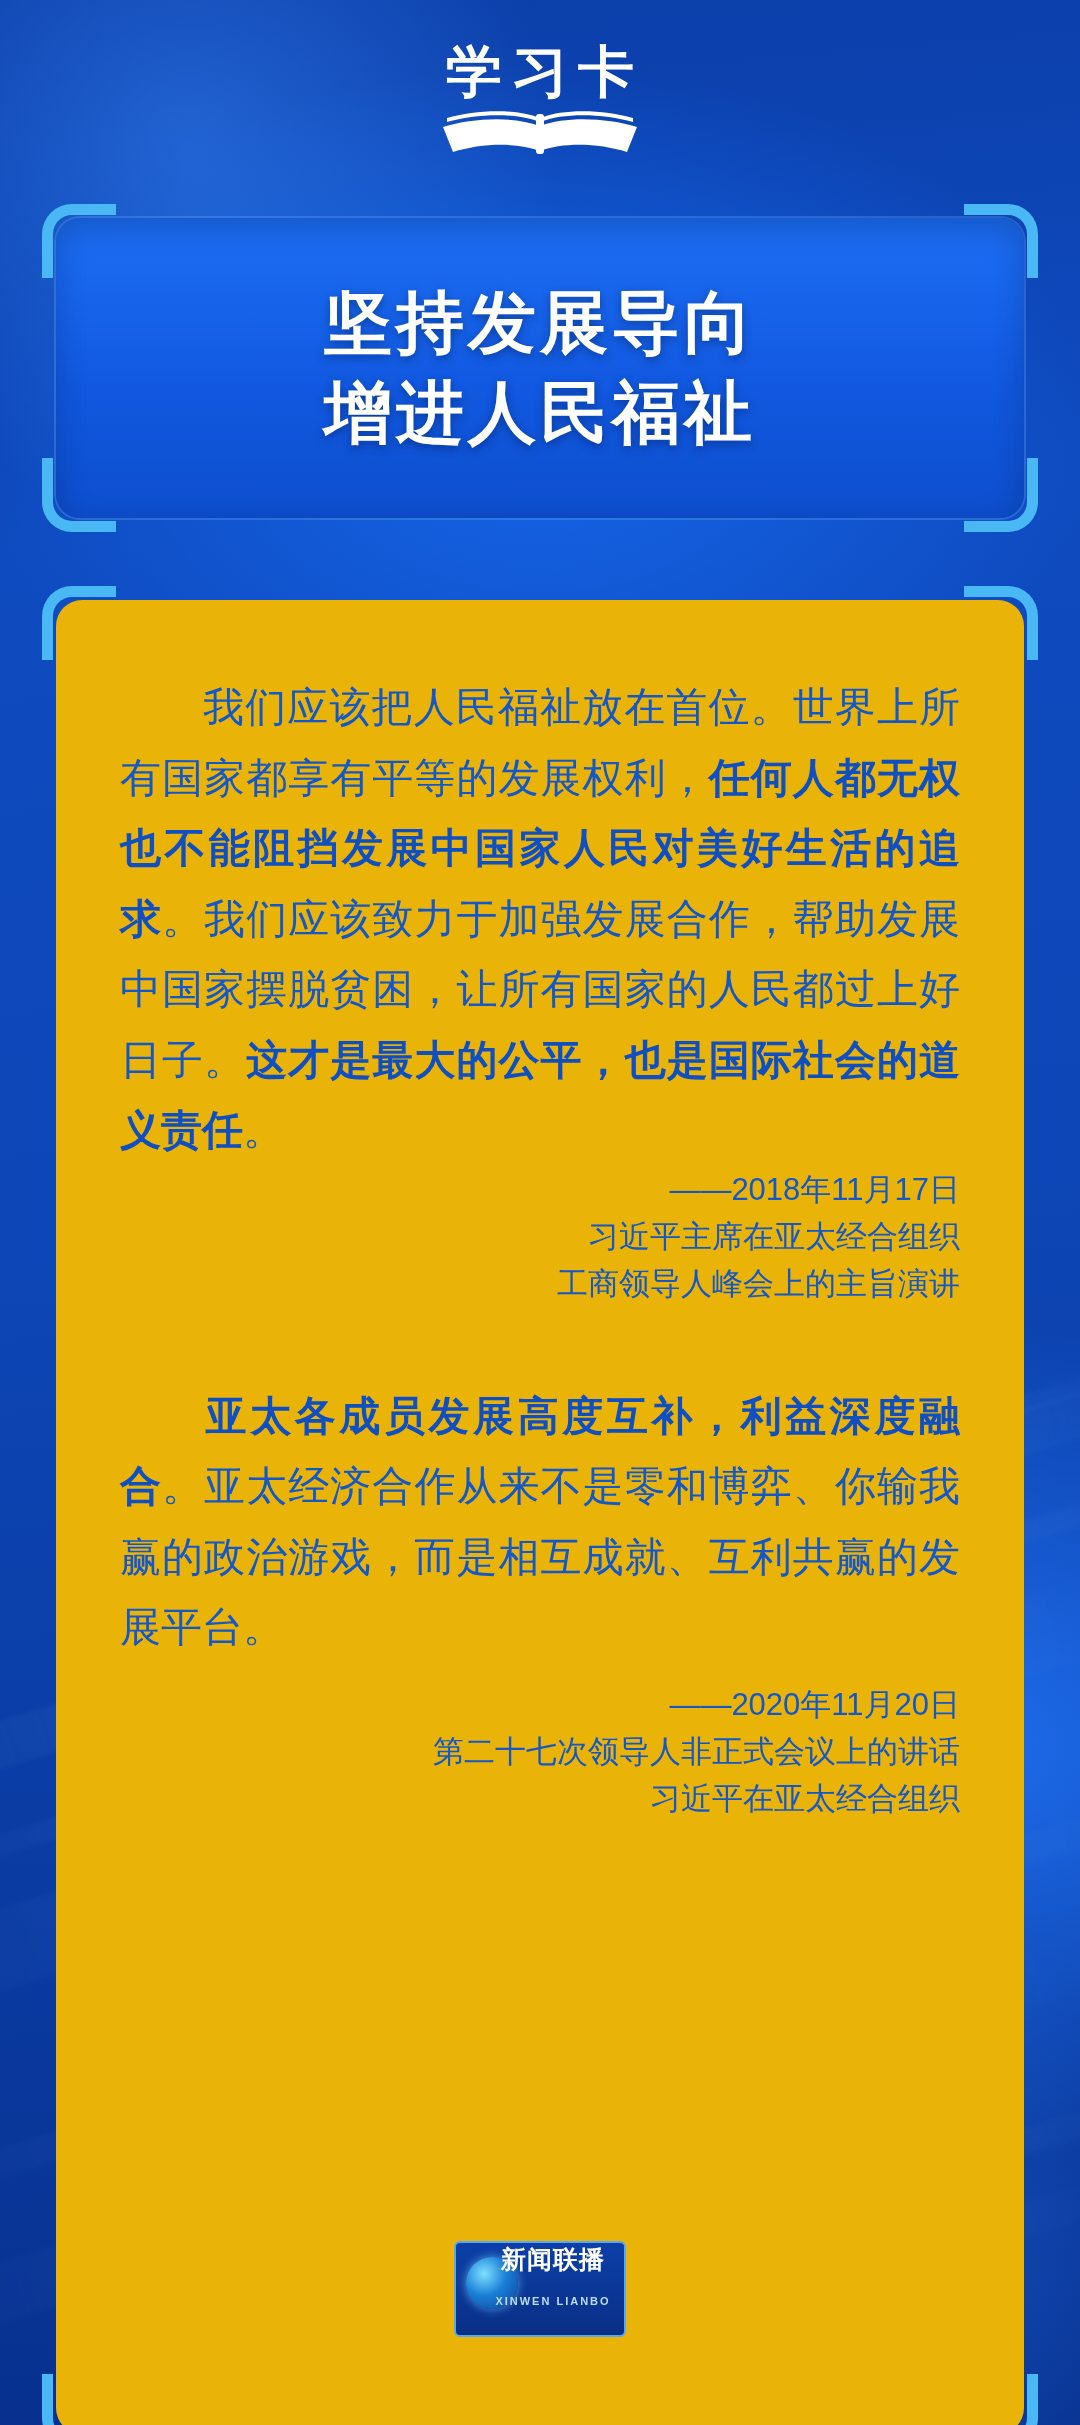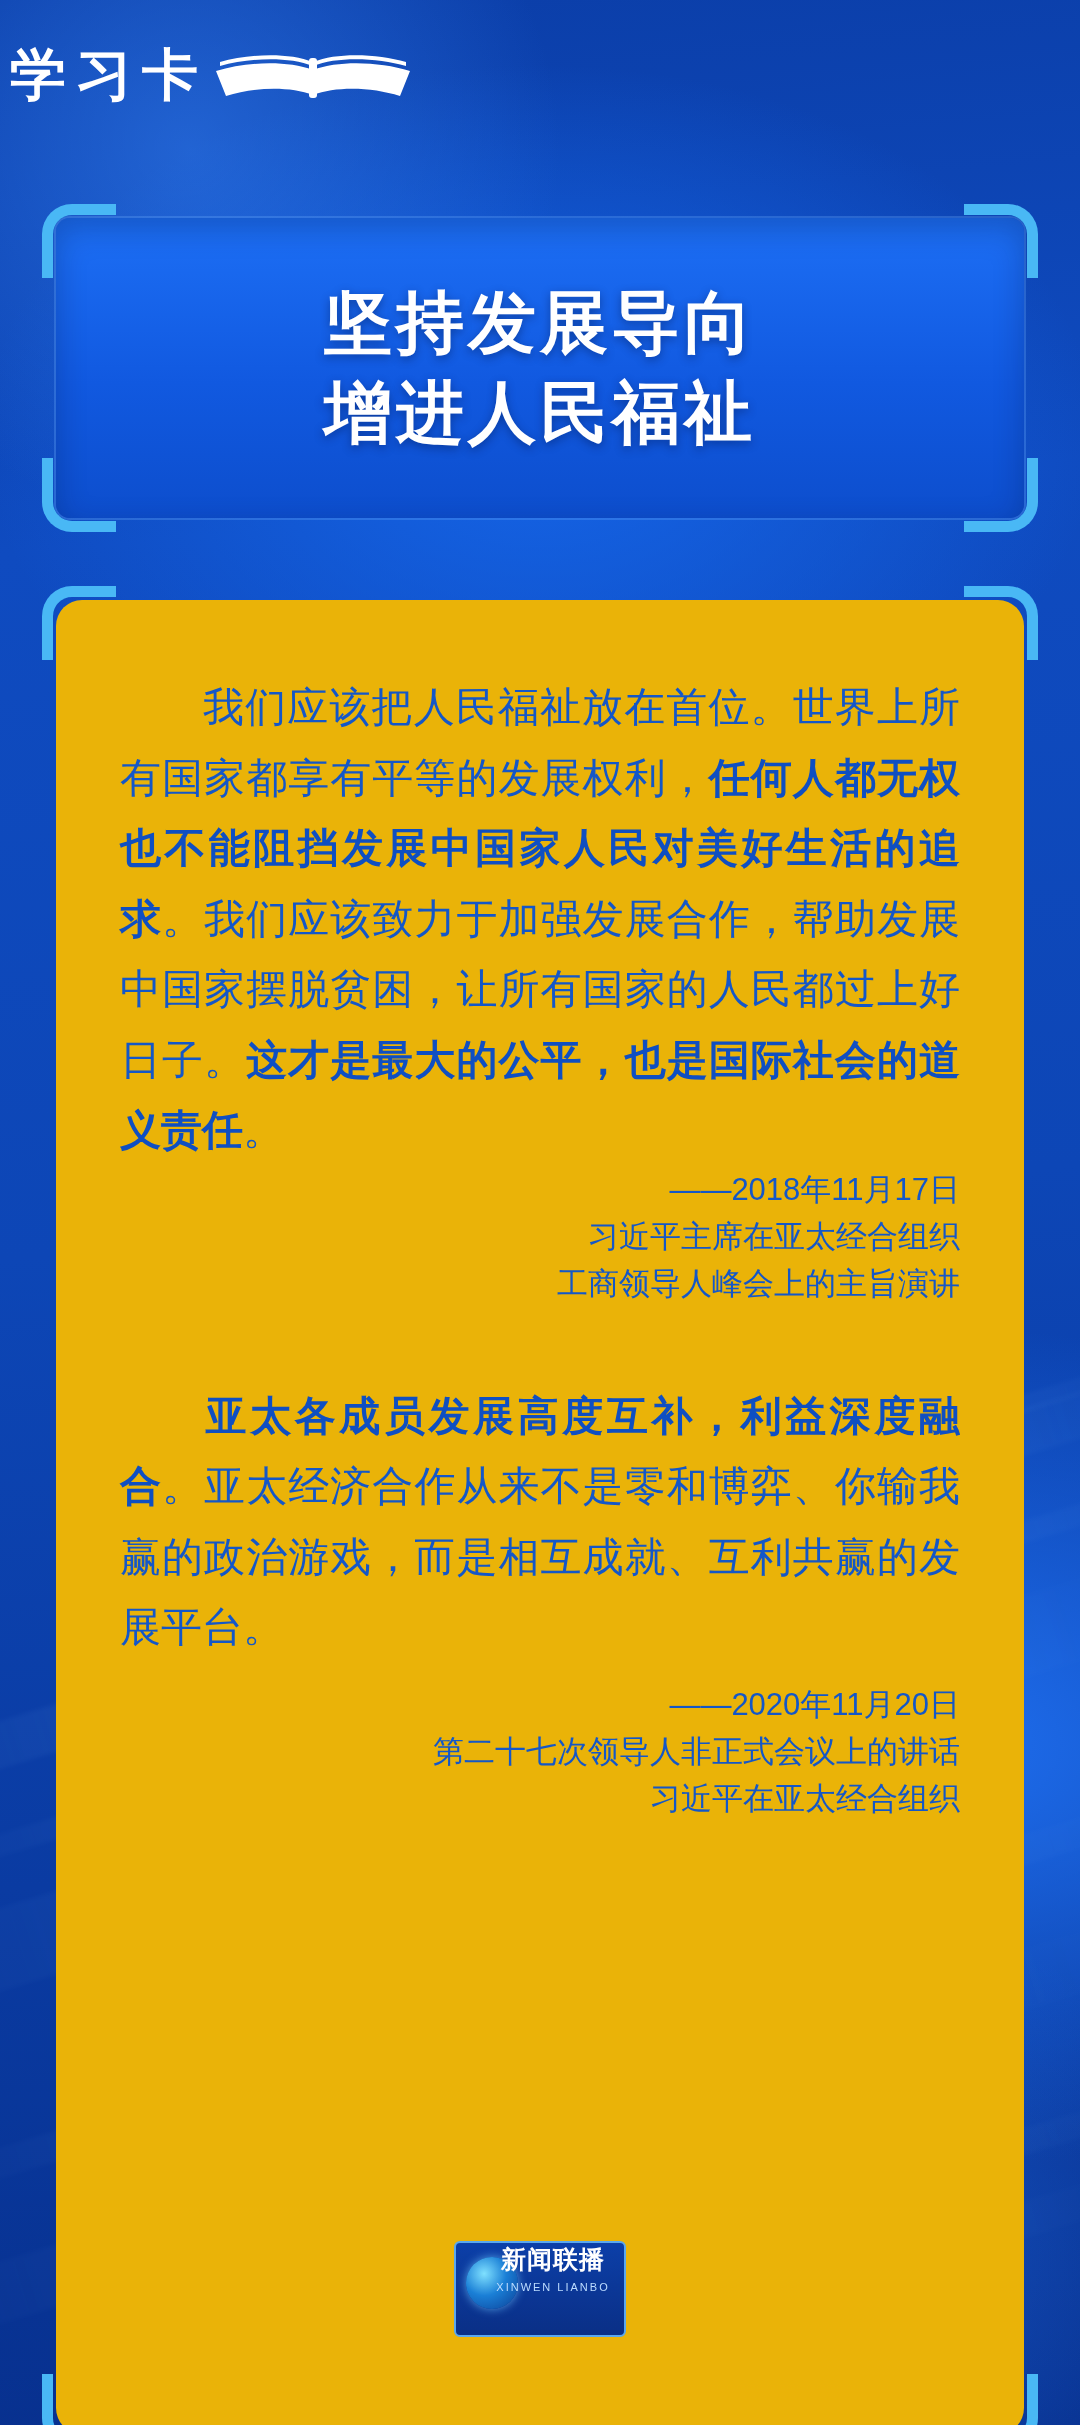--- a/index.html
+++ b/index.html
@@ -36,40 +36,40 @@
   .glow-tl { position: absolute; left: -260px; top: -200px; width: 900px; height: 700px;
              background: radial-gradient(circle at 50% 50%, rgba(60,140,255,.45), rgba(60,140,255,0) 65%); }
   .glow-br { position: absolute; right: -200px; bottom: -150px; width: 800px; height: 650px;
              background: radial-gradient(circle at 50% 50%, rgba(40,120,245,.40), rgba(40,120,245,0) 65%); }
 
   .page { position: relative; z-index: 5; width: 1080px; height: 2425px; }
 
   
   .logo-wrap {
     position: absolute; top: 44px; left: 0; right: 0;
-    display: flex; flex-direction: row; align-items: center;
+    display: flex; flex-direction: column; align-items: center;
   }
   .logo-text {
     color: #ffffff;
     font-size: 56px;
     font-weight: bold;
     letter-spacing: 10px;
     text-indent: 10px;
     line-height: 1;
     font-family: "Liberation Serif", "DejaVu Serif", serif;
   }
   .logo-book { margin-top: 6px; }
 
   
   .title-card {
     position: absolute;
     left: 56px; top: 218px;
     width: 968px; height: 300px;
     background: linear-gradient(180deg, #1d6ff5 0%, #1159e0 55%, #0d4ecd 100%);
-    border-radius: 14px;
+    border-radius: 24px;
     box-shadow: 0 10px 30px rgba(0,20,70,.28) inset, 0 0 0 2px rgba(110,175,255,.28);
     display: flex; align-items: center; justify-content: center;
   }
   .title-inner { text-align: center; }
   .title-line {
     color: #ffffff;
     font-size: 68px;
     font-weight: bold;
     letter-spacing: 4px;
     line-height: 1.32;
@@ -130,21 +130,21 @@
     width: 52px; height: 52px; border-radius: 50%;
     background: radial-gradient(circle at 35% 32%, #7fe0ff 0%, #1a7fd6 45%, #0b3f96 100%);
     box-shadow: 0 0 10px rgba(110,200,255,.7);
   }
   .badge-text { position: relative; z-index: 2; text-align: center; margin-left: 26px; }
   .badge-cn {
     color: #ffffff; font-size: 25px; font-weight: bold; letter-spacing: 1px;
     font-family: "Liberation Serif", "DejaVu Serif", serif;
   }
   .badge-en {
-    color: #bcdcff; font-size: 11px; letter-spacing: 2px; margin-top: 5px;
+    color: #bcdcff; font-size: 11px; letter-spacing: 2px; margin-top: 19px; font-weight: bold;
   }
 </style>
 </head>
 <body>
 
 <div class="streaks">
   <div class="glow-tl"></div>
   <div class="glow-br"></div>
   <div class="streak s1"></div>
   <div class="streak s2"></div>

